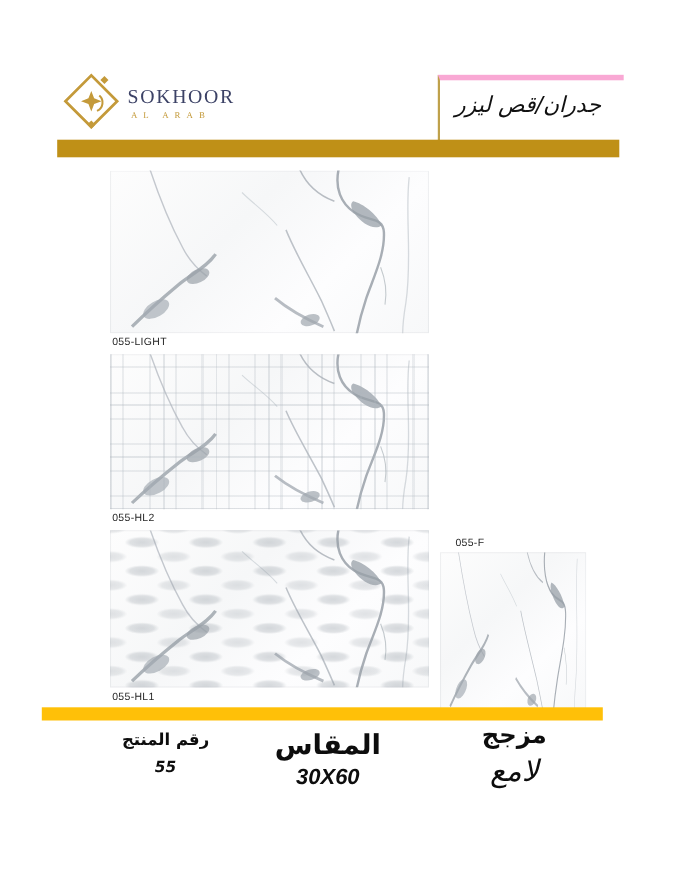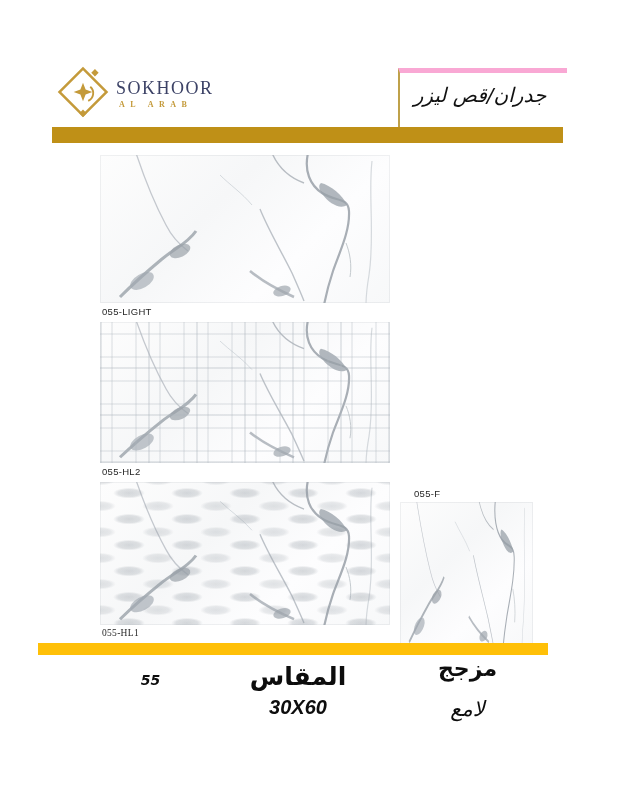--- a/index.html
+++ b/index.html
@@ -4,21 +4,21 @@
 <style>
   html,body{margin:0;padding:0;background:#ffffff;}
   .page{position:relative;width:614px;height:800px;background:#ffffff;overflow:hidden;
         font-family:"Liberation Sans",sans-serif;}
 
   
   .logo-icon{position:absolute;left:56px;top:64px;width:54px;height:56px;}
   .brand-name{position:absolute;left:116px;top:78px;font-family:"Liberation Serif",serif;
               font-size:18px;letter-spacing:1.5px;color:#3c4266;font-weight:500;}
   .brand-sub{position:absolute;left:119px;top:100px;font-family:"Liberation Serif",serif;
-             font-size:8px;letter-spacing:5.5px;color:#c49a3a;font-weight:bold;}
+             font-size:8px;letter-spacing:5.5px;color:#c49a3a;font-weight:normal;}
 
   .title-box{position:absolute;left:398px;top:68px;width:167px;height:59px;
              border-top:5px solid #f9a8d4;border-left:2px solid #b headache;}
   .title-box{border-left:2px solid #bfa14a;}
   .title-text{position:absolute;left:0;top:10px;width:160px;text-align:center;direction:rtl;
               font-family:"DejaVu Sans",sans-serif;font-style:italic;font-size:20px;color:#111;}
 
   .bar{position:absolute;z-index:3;}
   .bar-top{left:52px;top:127px;width:511px;height:16px;background:#bf9017;}
   .bar-mid{left:38px;top:643px;width:510px;height:12px;background:#ffc008;}
@@ -39,36 +39,36 @@
     repeating-linear-gradient(90deg, transparent 0px, transparent 11px, rgba(173,181,189,0.22) 11px, rgba(173,181,189,0.22) 13px, transparent 13px, transparent 35px, rgba(173,181,189,0.22) 35px, rgba(173,181,189,0.22) 37px, transparent 37px, transparent 48px),
     repeating-linear-gradient(0deg, transparent 0px, transparent 11px, rgba(173,181,189,0.22) 11px, rgba(173,181,189,0.22) 13px, transparent 13px, transparent 34px, rgba(173,181,189,0.22) 34px, rgba(173,181,189,0.22) 36px, transparent 36px, transparent 47px);}
   .pat-waves{background-image:
     radial-gradient(24px 8px at 50% 35%, rgba(148,156,164,0.38) 0%, rgba(148,156,164,0.28) 45%, transparent 66%),
     radial-gradient(24px 8px at 50% 35%, rgba(148,156,164,0.28) 0%, rgba(148,156,164,0.20) 45%, transparent 66%);
     background-size:58px 26px,58px 26px;background-position:0px 2px,29px 15px;}
 
   .tile-label{position:absolute;font-size:9.5px;color:#1f1f1f;letter-spacing:0.3px;z-index:2;}
   .label-1{left:102px;top:306px;}
   .label-2{left:102px;top:466px;}
-  .label-3{left:102px;top:628px;font-family:Liberation Serif, serif;}
+  .label-3{left:102px;top:628px;}
   .label-4{left:402px;top:488px;margin-left:12px;}
 
   
   .spec-col{position:absolute;text-align:center;direction:rtl;font-family:"DejaVu Sans",sans-serif;color:#0d0d0d;}
   .spec-header{font-weight:bold;}
   .spec-value{font-style:italic;}
   .col-product{left:88px;top:663px;width:125px;}
   .col-product .spec-header{font-size:15px;}
   .col-product .spec-value{font-size:14px;margin-top:9px;font-weight:bold;}
   .col-size{left:228px;top:652px;width:140px;}
   .col-size .spec-header{font-size:25px;margin-top:10px;}
   .col-size .spec-value{font-size:20px;margin-top:5px;font-weight:bold;font-family:Liberation Sans, sans-serif;}
   .col-finish{left:400px;top:656px;width:135px;}
   .col-finish .spec-header{font-size:22px;font-weight:bold;}
-  .col-finish .spec-value{font-size:21px;margin-top:16px;font-family:Liberation Mono, monospace;}
+  .col-finish .spec-value{font-size:27px;margin-top:4px;font-family:Liberation Mono, monospace;}
 </style>
 </head>
 <body>
 
 <div class="page">
 
   <svg width="0" height="0" style="position:absolute" aria-hidden="true">
     <defs>
       <symbol id="veins" viewBox="0 0 290 148" preserveAspectRatio="none">
         <path d="M208,-2 C204,16 210,30 222,38 C236,47 248,42 249,56 C250,76 240,96 233,116 C229,128 226,140 224,150" fill="none" stroke="#99a0a8" stroke-width="2.2" opacity="0.85"></path>
@@ -130,20 +130,21 @@
   <div class="tile-label label-4">055-F</div>
   <div class="tile tile-4">
     <svg viewBox="0 0 290 148" preserveAspectRatio="none">
         <use href="#veins"></use>
       </svg>
   </div>
 
   <div class="bar bar-mid"></div>
 
   <div class="spec-col col-product" dir="rtl">
+    <div class="spec-header">رقم المنتج</div>
     <div class="spec-value">55</div>
   </div>
   <div class="spec-col col-size" dir="rtl">
     <div class="spec-header">المقاس</div>
     <div class="spec-value">30X60</div>
   </div>
   <div class="spec-col col-finish" dir="rtl">
     <div class="spec-header">مزجج</div>
     <div class="spec-value">لامع</div>
   </div>

